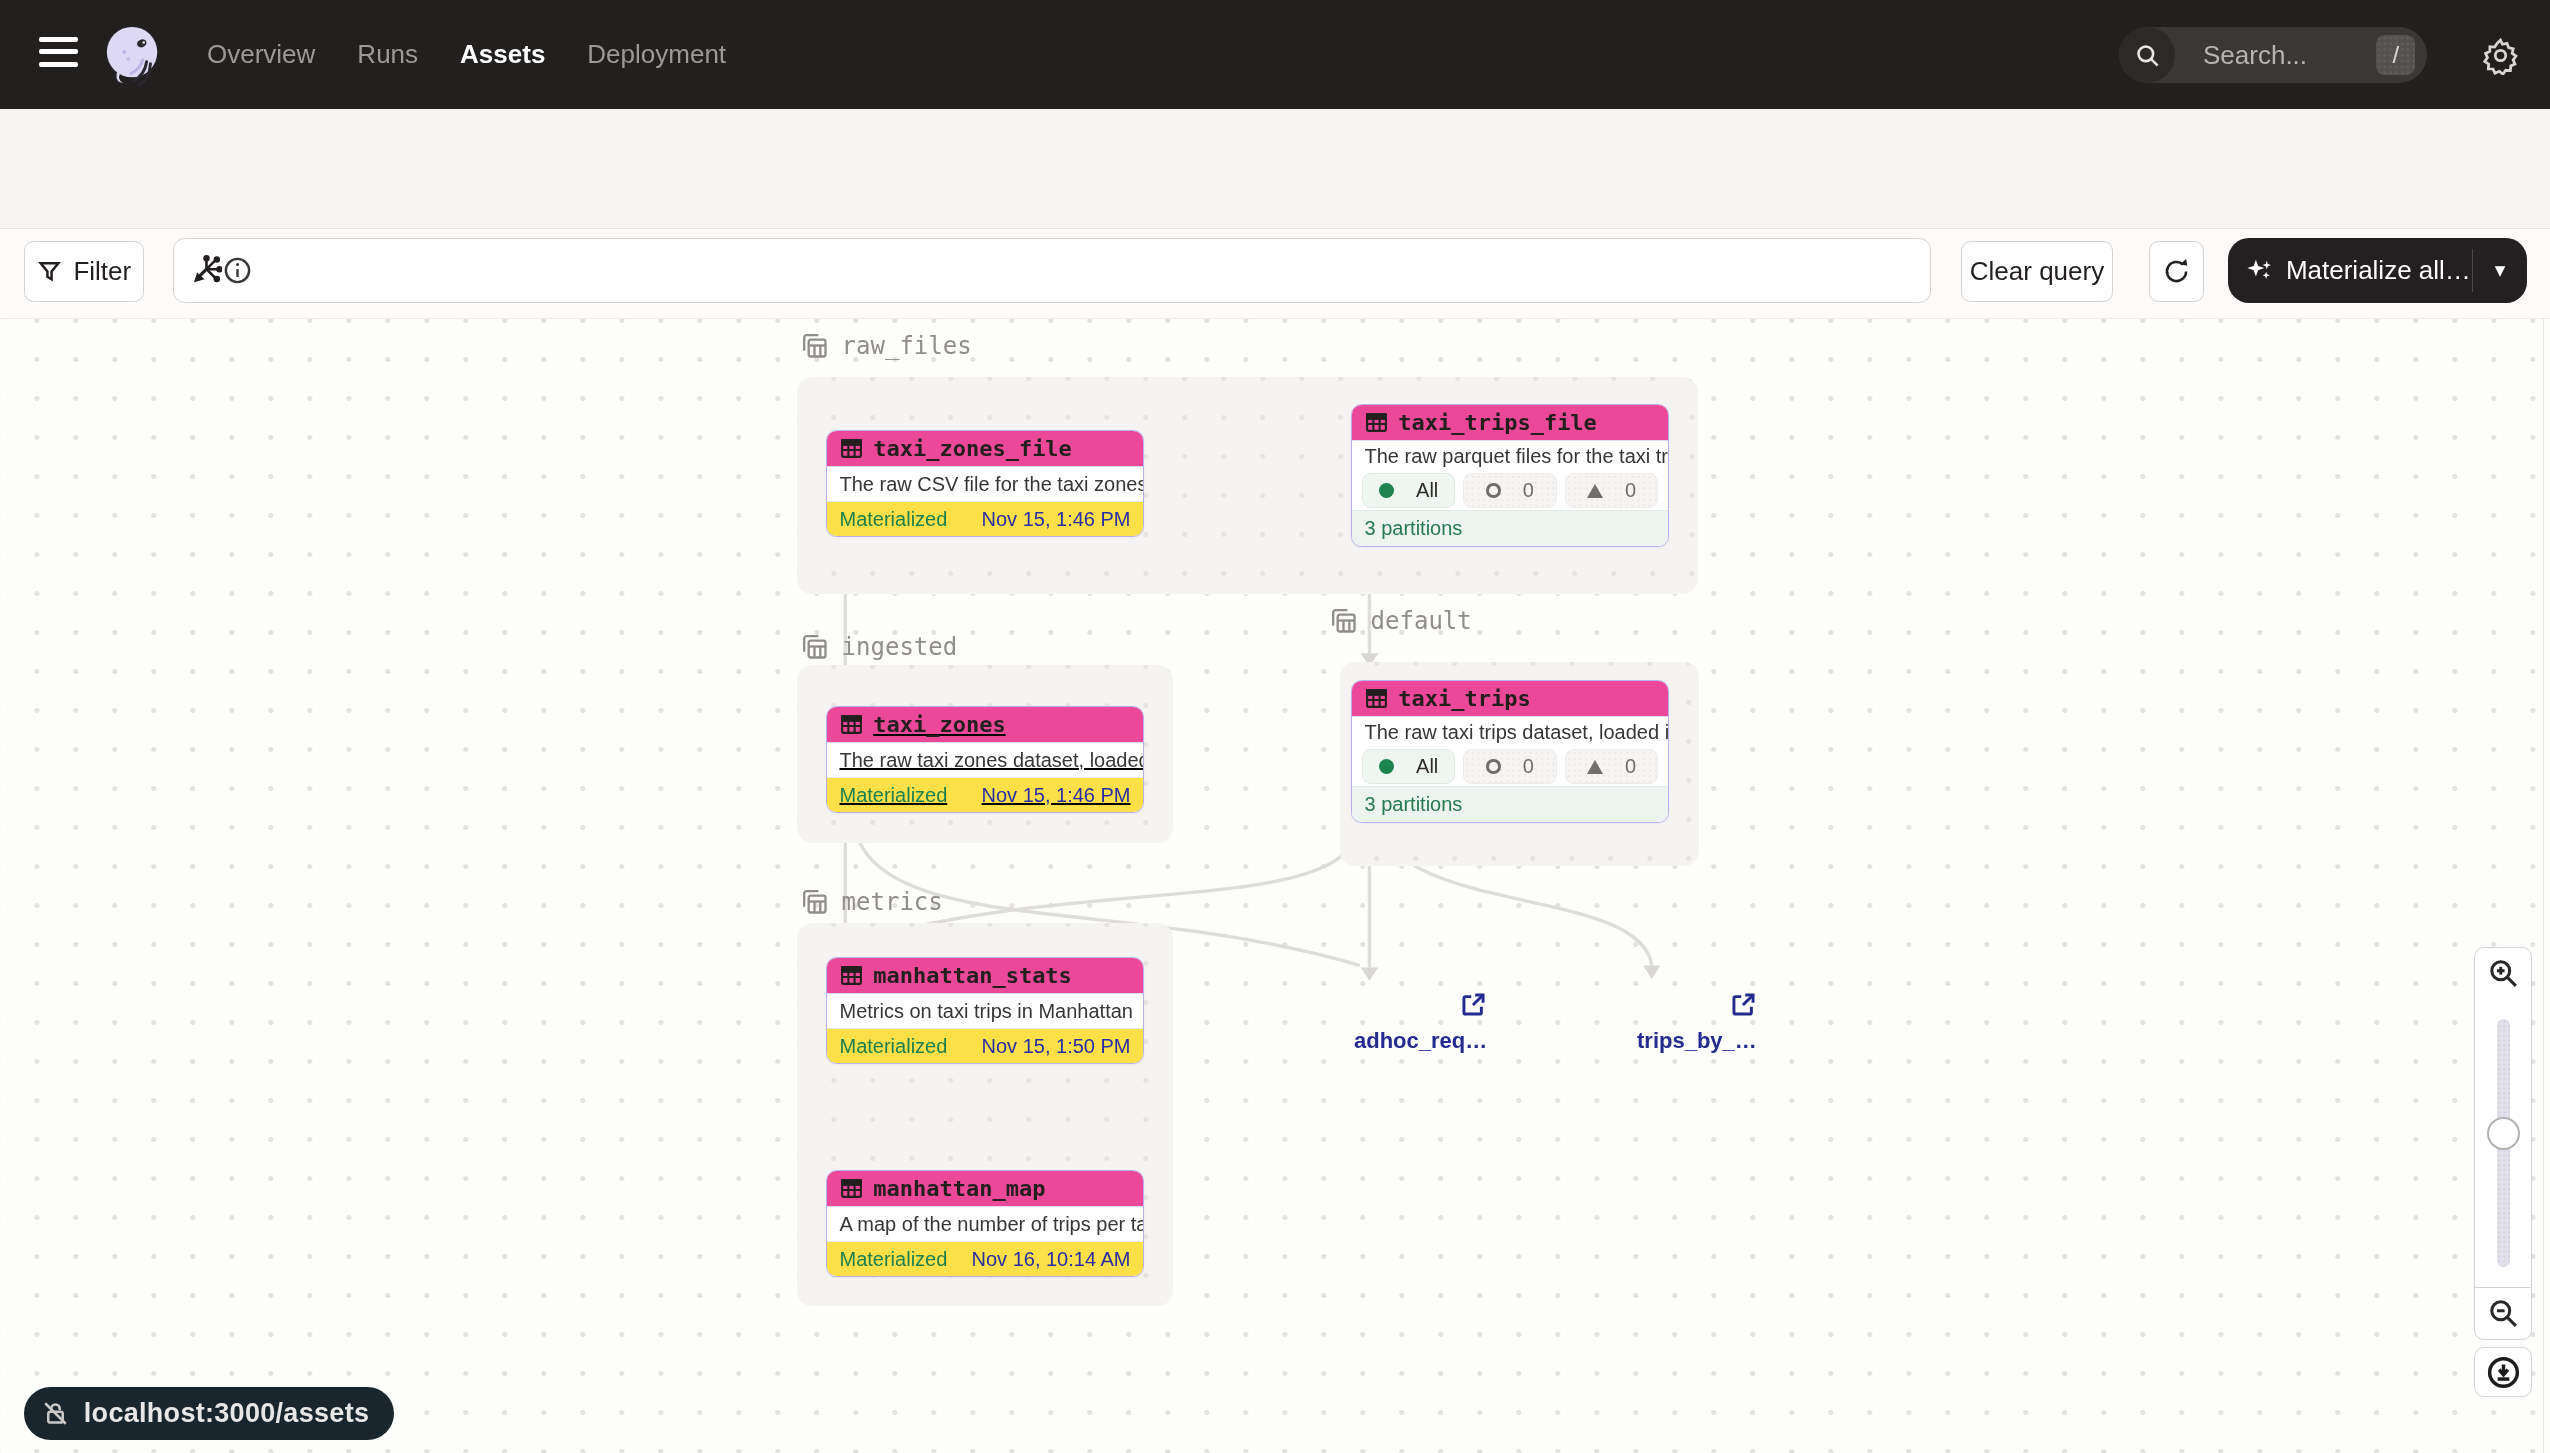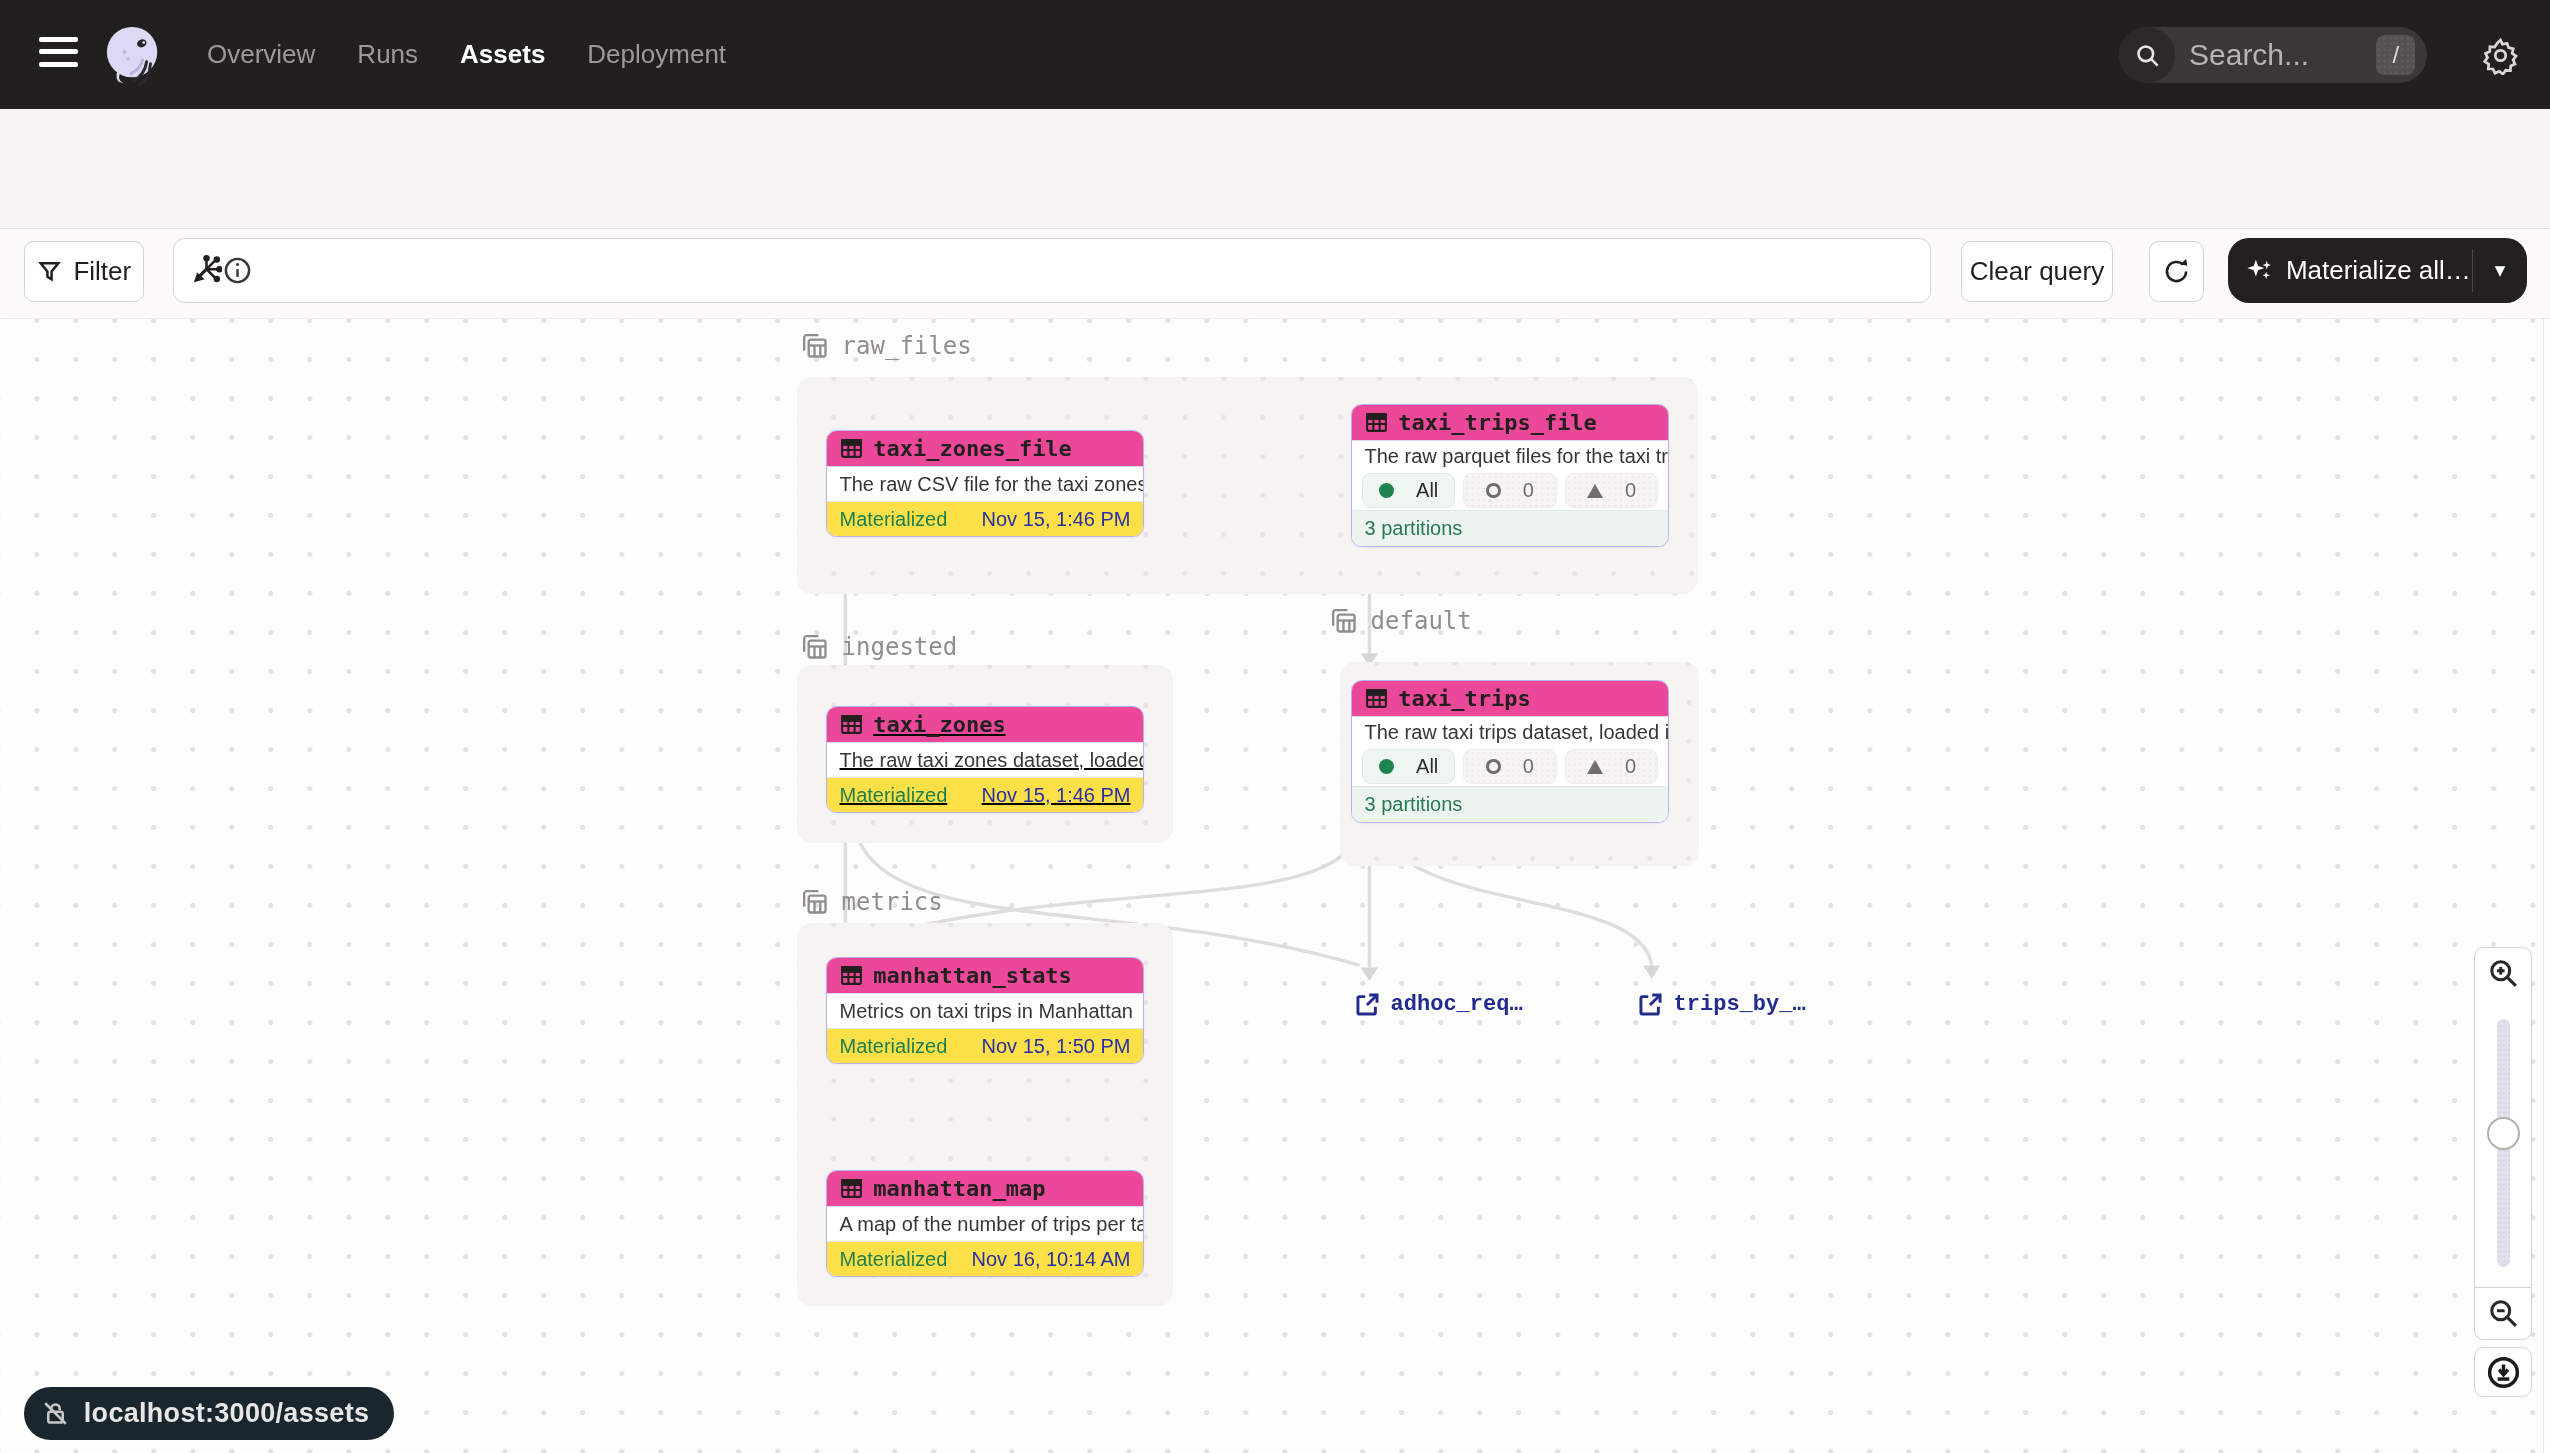--- a/index.html
+++ b/index.html
@@ -13,21 +13,21 @@
   .hamburger { position:absolute; left:39px; top:37px; width:42px; height:37px; cursor:pointer; }
   .hamburger span { display:block; width:39px; height:4.8px; background:#FFFFFF; border-radius:1.9px; margin-bottom:7.7px; }
   .logo { position:absolute; left:102px; top:23px; width:64px; height:64px; }
   .navlinks { position:absolute; left:207px; top:0; height:109px; display:flex; align-items:center; gap:42px; }
   .navlink { font-size:26px; color:#9C9A98; cursor:pointer; }
   .navlink.active { color:#FFFFFF; font-weight:bold; }
   .search-pill { position:absolute; left:2119px; top:27px; width:308px; height:56px;
                  background:#3A3736; border-radius:28px; display:flex; align-items:center; }
   .search-circle { width:56px; height:56px; border-radius:50%; background:#2C2928;
                    display:flex; align-items:center; justify-content:center; flex:0 0 auto; }
-  .search-ph { color:#B7B5B3; font-size:30px; margin-left:14px; flex:1 1 auto; }
+  .search-ph { color:#B7B5B3; font-size:26px; margin-left:28px; flex:1 1 auto; }
   .slash-badge { width:39px; height:40px; margin-right:11.6px; border-radius:8.7px; background:#555150;
                  color:#DCDAD8; font-size:24px; display:flex; align-items:center; justify-content:center;
                  background-image:radial-gradient(circle,#615D5B 1.3px, transparent 1.7px); background-size:5.8px 5.8px; }
   .gear { position:absolute; left:2473px; top:25px; width:54px; height:60px; display:flex;
           align-items:center; justify-content:center; cursor:pointer; }
 
   
   .page-header { position:absolute; left:0; top:109px; width:2550px; height:120px;
                  background:#F6F5F4; border-bottom:1px solid #E5E3E1; }
   .page-title { position:absolute; left:45px; top:138px; font-size:34px; font-weight:bold; color:#221F1E; }
@@ -84,22 +84,22 @@
   .pbadge.green { background:#EFF5F1; border:1px solid #E0EAE3; color:#2E2B2A; }
   .pbadge.gray  { background:#F6F5F3; border:1px solid #EDECEA; color:#716E6B;
                   background-image:radial-gradient(circle,#ECEAE8 1.2px, transparent 1.5px); background-size:5.8px 5.8px; }
   .dot-green { width:15.4px; height:15.4px; border-radius:50%; background:#1D8450; }
   .ring-gray { width:14.5px; height:14.5px; border-radius:50%; border:3.9px solid #716E6B; }
   .tri-gray { width:0; height:0; border-left:8.7px solid transparent; border-right:8.7px solid transparent;
               border-bottom:14.5px solid #716E6B; }
   .partitions-footer { height:36px; background:#EDF4F0; border-top:1px solid #E2ECE6;
                        display:flex; align-items:center; padding:0 12.5px; font-size:20px; color:#257A52; }
 
-  .ext-node { position:absolute; display:flex; align-items:center; gap:9.6px; cursor:pointer;
-              font-family:Liberation Mono, monospace; font-size:22px; font-weight:bold; color:#232B8F; }
+  .ext-node { position:absolute; display:flex; align-items:flex-end; gap:9.6px; cursor:pointer;
+              font-family:Liberation Sans, sans-serif; font-size:22px; font-weight:bold; color:#232B8F;flex-direction:column; }
   .zctl { position:absolute; left:2474px; width:58px; background:#FFFFFF; border:1px solid #D5D3D1;
           display:flex; align-items:center; justify-content:center; cursor:pointer; }
   .z-in  { top:947px;  height:53px; border-radius:9.6px 9.6px 0 0; }
   .z-out { top:1287px; height:53px; border-radius:0 0 9.6px 9.6px; }
   .z-slider { top:999px; height:288px; border-top:none; border-bottom:none; cursor:default; }
   .z-track { position:absolute; left:22px; top:20px; width:12.5px; height:248px; border-radius:6.7px;
              background:#E2E0EA; background-image:radial-gradient(circle,#D6D3E2 1px,transparent 1.3px);
              background-size:4.8px 4.8px; }
   .z-thumb { position:absolute; left:11.6px; top:118px; width:33px; height:33px; border-radius:50%;
              background:#FFFFFF; border:2.9px solid #B3B1AF; cursor:grab; }

